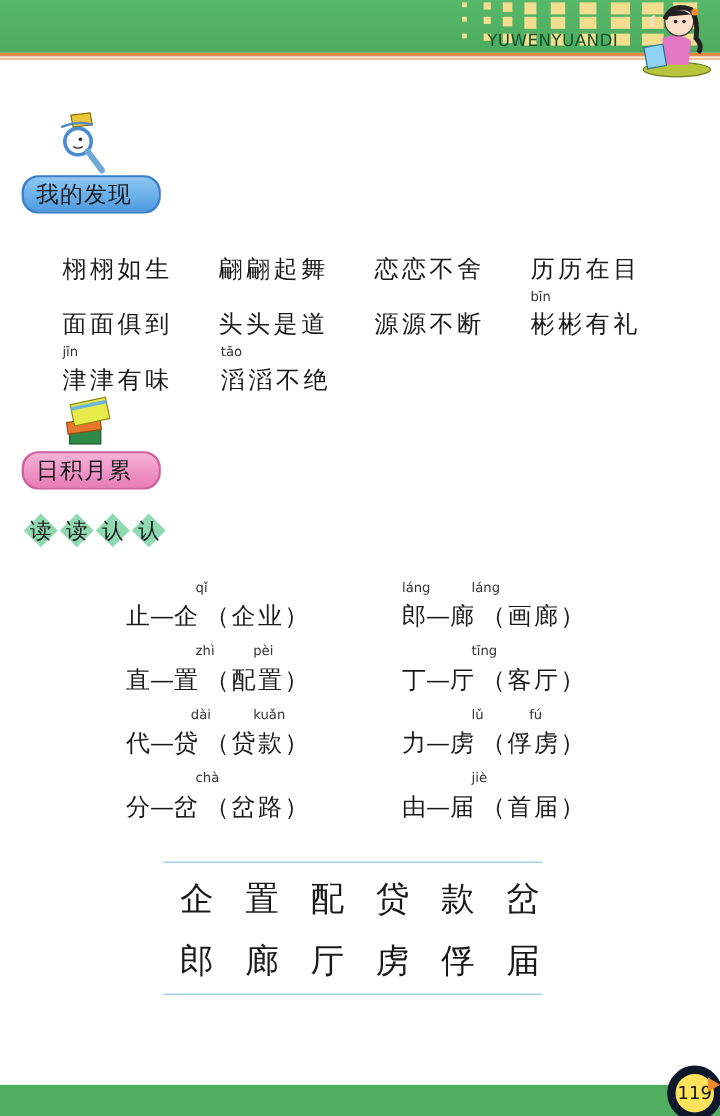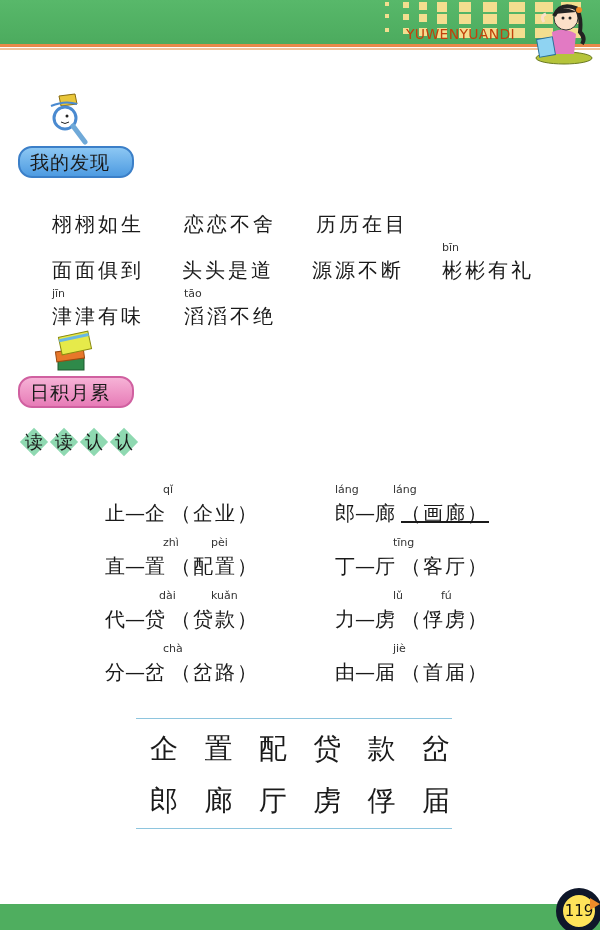--- a/index.html
+++ b/index.html
@@ -2,21 +2,21 @@
 <html><head>
 <meta charset="utf-8">
 <style>
   html,body{margin:0;padding:0;}
   body{width:600px;height:930px;position:relative;background:#fff;overflow:hidden;font-family:"DejaVu Serif","Liberation Serif",serif;color:#1a1a1a;}
   .header{position:absolute;left:0;top:0;width:600px;height:44px;background:linear-gradient(180deg,#58b86a 0%,#4cab5e 100%);}
   .header-stripe{position:absolute;left:0;top:44px;width:600px;height:3px;background:#e9894a;}
   .header-stripe2{position:absolute;left:0;top:48px;width:600px;height:2px;background:#f1c39b;}
   .grid{position:absolute;left:355px;top:0;width:200px;height:44px;}
   .grid span{position:absolute;background:#f3de8f;}
-  .brand{position:absolute;left:406px;top:26px;font-family:"DejaVu Sans","Liberation Sans",sans-serif;font-size:14px;color:#c2410c;letter-spacing:0.3px;}
+  .brand{position:absolute;left:406px;top:26px;font-family:"DejaVu Sans","Liberation Sans",sans-serif;font-size:14px;color:#14532d;letter-spacing:0.3px;}
   .girl{position:absolute;left:530px;top:2px;width:66px;height:64px;}
   .icon-abs{position:absolute;}
   .pill{position:absolute;height:28px;border-radius:14px;font-size:19px;line-height:28px;padding:0 10px;color:#1a1a1a;font-family:"DejaVu Sans","Liberation Sans",sans-serif;letter-spacing:1px;}
   .pill-blue{left:18px;top:146px;width:92px;background:linear-gradient(180deg,#8cc7f3,#4e9be1);border:2px solid #3b7fc8;}
   .pill-pink{left:18px;top:376px;width:92px;background:linear-gradient(180deg,#f6b2d6,#e77cb7);border:2px solid #d060a0;}
   .diamonds{position:absolute;left:20px;top:427px;height:30px;display:flex;gap:2px;}
   .dia{width:28px;height:30px;position:relative;display:flex;align-items:center;justify-content:center;font-size:18px;font-family:"DejaVu Sans","Liberation Sans",sans-serif;}
   .dia::before{content:"";position:absolute;left:4px;top:5px;width:20px;height:20px;background:#8fd9b1;transform:rotate(45deg);z-index:0;}
   .dia span{position:relative;z-index:1;}
   .idioms{position:absolute;left:52px;top:192px;width:520px;}
@@ -88,20 +88,21 @@
   <circle cx="20" cy="26" r="11" fill="#fff" stroke="#4a8ad0" stroke-width="3"></circle>
   <circle cx="22" cy="24" r="1.5" fill="#222"></circle>
     <path d="M16 30 Q20 33 24 30" stroke="#222" fill="none"></path>
   <path d="M28 34 L40 50" stroke="#6fa9d8" stroke-width="5" stroke-linecap="round"></path>
 </svg>
 <div class="pill pill-blue">我的发现</div>
 
 <div class="idioms" id="idioms">
     <div class="idiom-row">
       <div class="idiom"><span>栩栩如生</span></div>
+      <div class="idiom"><span>翩翩起舞</span></div>
       <div class="idiom"><span>恋恋不舍</span></div>
       <div class="idiom"><span>历历在目</span></div>
     </div>
     <div class="idiom-row">
       <div class="idiom"><span>面面俱到</span></div>
       <div class="idiom"><span>头头是道</span></div>
       <div class="idiom"><span>源源不断</span></div>
       <div class="idiom"><span>彬彬有礼</span><span class="py">bīn</span></div>
     </div>
     <div class="idiom-row">
@@ -129,21 +130,21 @@
       <span>认</span>
     </div>
   <div class="dia">
       <span>认</span>
     </div>
 </div>
 
 <div class="chars" id="pairs">
     <div class="char-row">
       <div class="pair" style="left: 0px;"><span>止</span><span style="letter-spacing: 0px;">—</span><span>企</span><span style="margin-left: 6px; letter-spacing: 2px;">（企业）</span><span class="py" style="left: 58px;">qǐ</span></div>
-      <div class="pair" style="left: 230px;"><span>郎</span><span style="letter-spacing: 0px;">—</span><span>廊</span><span style="margin-left: 6px; letter-spacing: 2px; text-decoration: underline;">（画廊）</span><span class="py" style="left: 0px;">láng</span><span class="py" style="left: 58px;">láng</span></div>
+      <div class="pair" style="left: 230px;"><span>郎</span><span style="letter-spacing: 0px;">—</span><span>廊</span><span style="margin-left: 6px; letter-spacing: 2px;">（画廊）</span><span class="py" style="left: 0px;">láng</span><span class="py" style="left: 58px;">láng</span></div>
     </div>
     <div class="char-row">
       <div class="pair" style="left: 0px;"><span>直</span><span style="letter-spacing: 0px;">—</span><span>置</span><span style="margin-left: 6px; letter-spacing: 2px;">（配置）</span><span class="py" style="left: 58px;">zhì</span><span class="py" style="left: 106px;">pèi</span></div>
       <div class="pair" style="left: 230px;"><span>丁</span><span style="letter-spacing: 0px;">—</span><span>厅</span><span style="margin-left: 6px; letter-spacing: 2px;">（客厅）</span><span class="py" style="left: 58px;">tīng</span></div>
     </div>
     <div class="char-row">
       <div class="pair" style="left: 0px;"><span>代</span><span style="letter-spacing: 0px;">—</span><span>贷</span><span style="margin-left: 6px; letter-spacing: 2px;">（贷款）</span><span class="py" style="left: 54px;">dài</span><span class="py" style="left: 106px;">kuǎn</span></div>
       <div class="pair" style="left: 230px;"><span>力</span><span style="letter-spacing: 0px;">—</span><span>虏</span><span style="margin-left: 6px; letter-spacing: 2px;">（俘虏）</span><span class="py" style="left: 58px;">lǔ</span><span class="py" style="left: 106px;">fú</span></div>
     </div>
     <div class="char-row">

